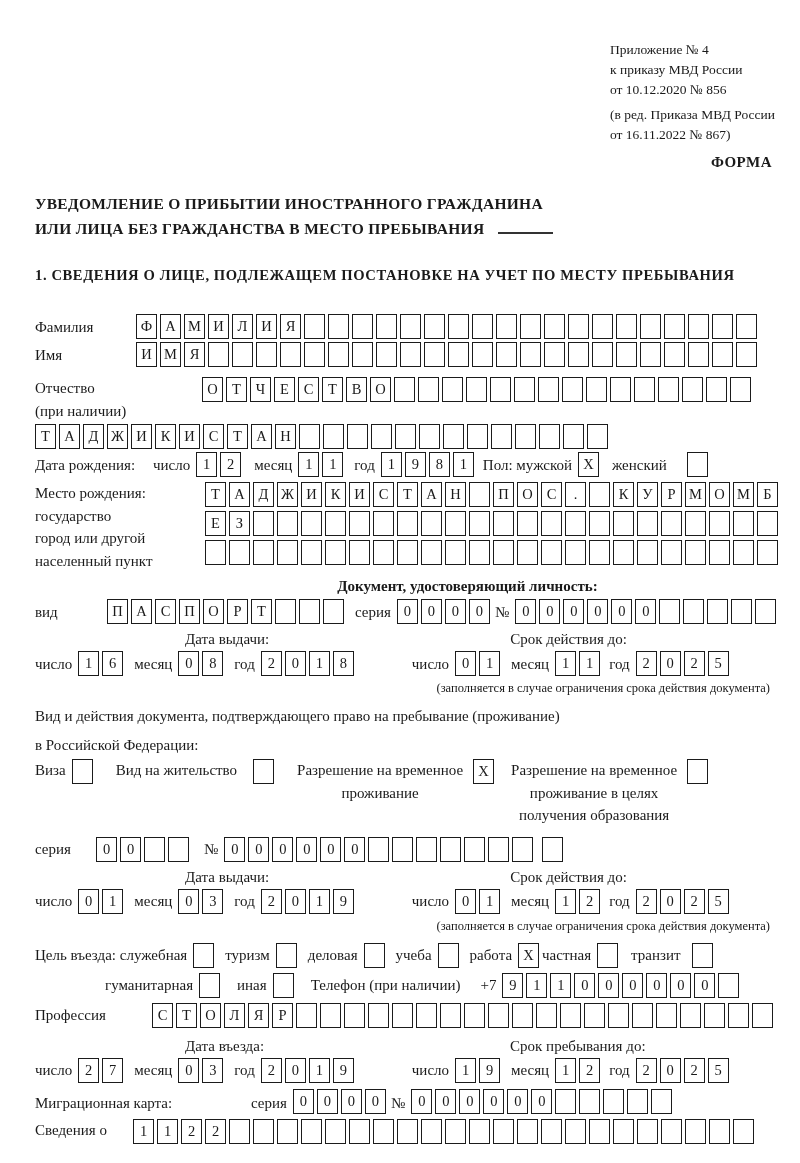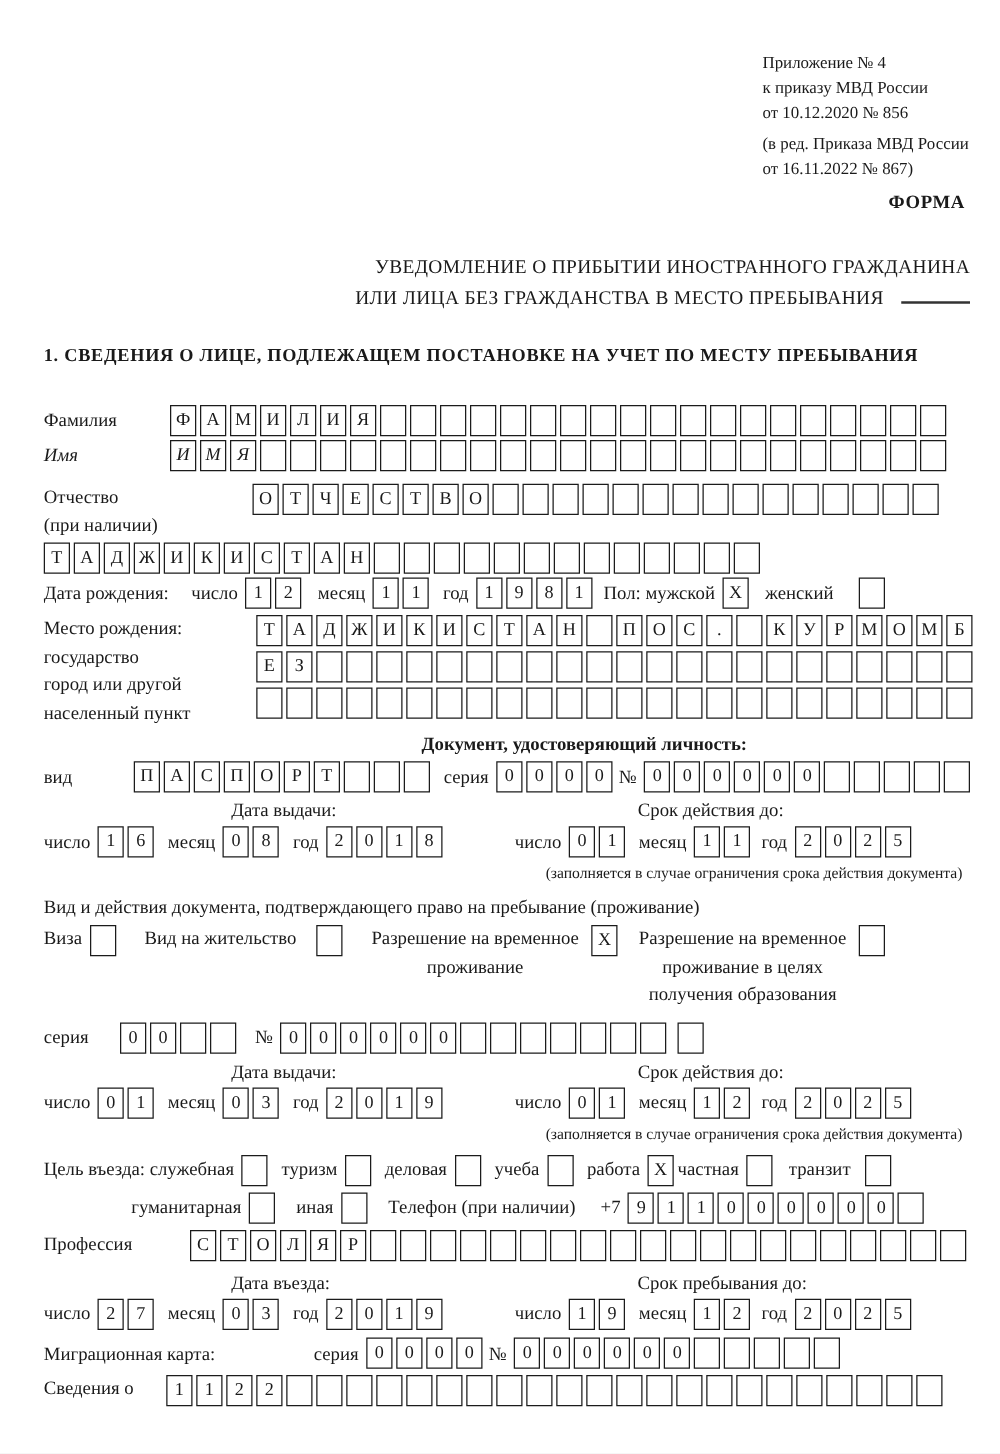--- a/index.html
+++ b/index.html
@@ -7,21 +7,21 @@
   .page {
     box-sizing:border-box; width:800px; height:1163px; overflow:hidden;
     background:#ffffff; color:#1a1a1a;
     font-family:"Liberation Serif","DejaVu Serif",serif;
     padding:40px 24px 16px 35px;
   }
   .ref-block { width:162px; margin-left:auto; margin-right:4px; font-size:13.5px; line-height:20px; }
   .ref-line { white-space:nowrap; }
   .ed-first { margin-top:5px; }
   .forma { text-align:right; padding-right:4px; font-weight:bold; font-size:15px; letter-spacing:.5px; margin-top:9px; }
-  .title { text-align:right; font-weight:normal; font-size:15.5px; line-height:25px; letter-spacing:.3px; margin-top:30px; }
+  .title { text-align:left; font-weight:bold; font-size:15.5px; line-height:25px; letter-spacing:.3px; margin-top:20px; }
   .blank-line { display:inline-block; width:55px; border-bottom:2px solid #333; margin-left:14px; }
   .sec-heading { font-weight:bold; font-size:14.6px; letter-spacing:.6px; margin-top:26px; white-space:nowrap; }
   #form-body { margin-top:30px; }
   .row { display:flex; align-items:center; }
   .row.top { align-items:flex-start; }
   .lbl { font-size:15px; padding-right:6px; white-space:nowrap; line-height:22px; flex:none; }
   .stack { font-size:15px; line-height:22.5px; flex:none; }
   .stack div { white-space:nowrap; }
   .boxes { display:flex; flex:none; }
   .cell {
@@ -75,21 +75,21 @@
           <div class="cell"></div>
           <div class="cell"></div>
           <div class="cell"></div>
           <div class="cell"></div>
           <div class="cell"></div>
           <div class="cell"></div>
           <div class="cell"></div>
           <div class="cell"></div>
         </div>
       </div>
-      <div class="row" style="margin-top: 3px; font-style: italic;">
+      <div class="row" style="margin-top: 3px;">
         <div class="lbl" style="width: 95px;">Имя</div>
         <div class="boxes">
           <div class="cell">И</div>
           <div class="cell">М</div>
           <div class="cell">Я</div>
           <div class="cell"></div>
           <div class="cell"></div>
           <div class="cell"></div>
           <div class="cell"></div>
           <div class="cell"></div>
@@ -383,20 +383,23 @@
           <div class="cell">2</div>
           <div class="cell">5</div>
         </div>
       </div>
       <div class="row" style="margin-top: 1px;">
         <div class="lbl" style="font-size: 12.5px; text-align: right; flex: 1 1 0%;">(заполняется в случае ограничения срока действия документа)</div>
       </div>
       <div class="row" style="margin-top: 6px;">
         <div class="lbl">Вид и действия документа, подтверждающего право на пребывание (проживание)</div>
       </div>
+      <div class="row" style="margin-top: 7px;">
+        <div class="lbl">в Российской Федерации:</div>
+      </div>
       <div class="row top" style="margin-top: 3px;">
         <div class="lbl">Виза</div>
         <div class="cell"></div>
         <div class="gap" style="width: 20px;"></div>
         <div class="lbl">Вид на жительство</div>
         <div class="gap" style="width: 10px;"></div>
         <div class="cell"></div>
         <div class="gap" style="width: 20px;"></div>
         <div class="stack" style="text-align: center;">
           <div class="stack-line">Разрешение на временное</div>

